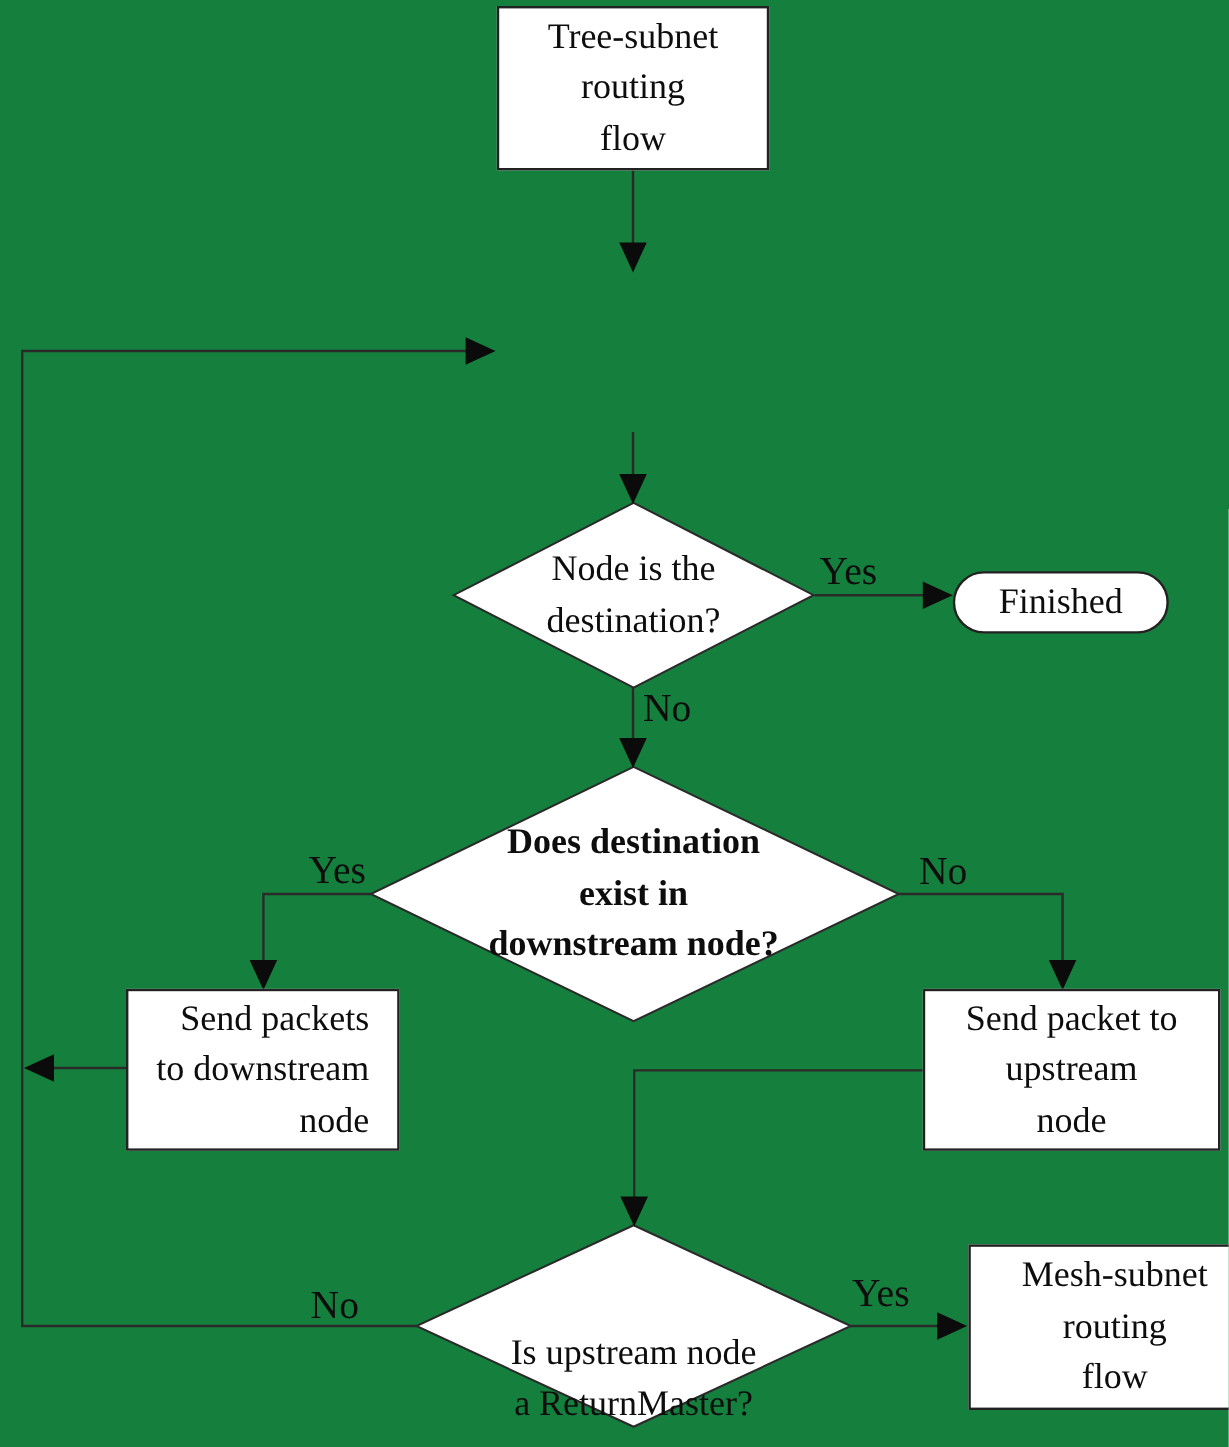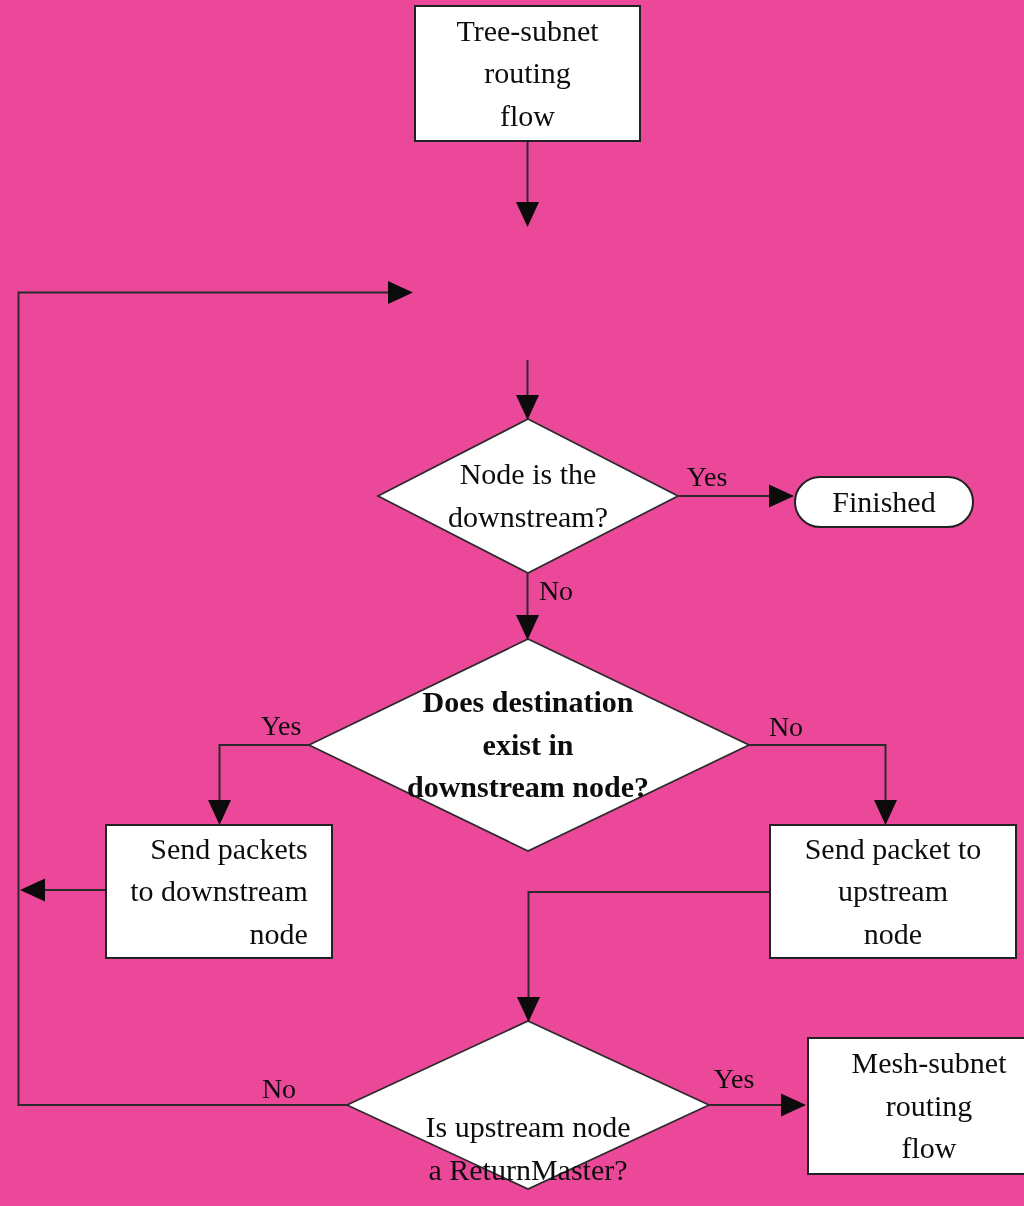--- a/index.html
+++ b/index.html
@@ -1,33 +1,33 @@
 <!DOCTYPE html>
 <html><head>
 <meta charset="utf-8">
 <style>
   html,body{margin:0;padding:0;background:#ffffff;}
   .stage{
-    position:relative;width:1024px;height:1206px;background:#ec4899;
+    position:relative;width:1024px;height:1206px;background:#15803d;
     font-family:"Liberation Serif","DejaVu Serif",serif;color:#0d0d0d;overflow:hidden;
   }
   .stage svg{position:absolute;left:0;top:0;}
   .node{
     position:absolute;box-sizing:border-box;background:#ffffff;
     border:2px solid #222222;display:flex;align-items:center;justify-content:center;
     text-align:center;font-size:30px;line-height:1.42;
   }
   .terminator{border-radius:36px;}
   .node-label{white-space:pre-line;display:block;}
   .diamond-label{
     position:absolute;transform:translate(-50%,-50%);text-align:center;
     font-size:30px;line-height:1.42;white-space:pre-line;
   }
   .edge-label{
-    position:absolute;transform:translate(-50%,-50%);font-size:28px;line-height:1;
+    position:absolute;transform:translate(-50%,-50%);font-size:33px;line-height:1;
     background:transparent;
   }
   
   .n-start{left:414px;top:5px;width:227px;height:137px;}
   .n-packet{left:414px;top:225px;width:227px;height:135px;}
   .n-downstream{left:105px;top:824px;width:228px;height:135px;text-align:right;}
   .n-upstream{left:769px;top:824px;width:248px;height:135px;}
   .n-mesh{left:807px;top:1037px;width:244px;height:138px;}
   .n-finished{left:794px;top:476px;width:180px;height:52px;}
   .dl-1{left:528px;top:496px;}
@@ -95,21 +95,21 @@
   <div class="node n-mesh">
     <span class="node-label">Mesh-subnet
 routing
 flow</span>
   </div>
   <div class="node terminator n-finished">
     <span class="node-label">Finished</span>
   </div>
 
   <div class="diamond-label dl-1">Node is the
-downstream?</div>
+destination?</div>
   <div class="diamond-label dl-2">Does destination
 exist in
 downstream node?</div>
   <div class="diamond-label dl-3">Is upstream node
 a ReturnMaster?</div>
 
   <div class="edge-label el-yes1">Yes</div>
   <div class="edge-label el-no1">No</div>
   <div class="edge-label el-yes2">Yes</div>
   <div class="edge-label el-no2">No</div>

